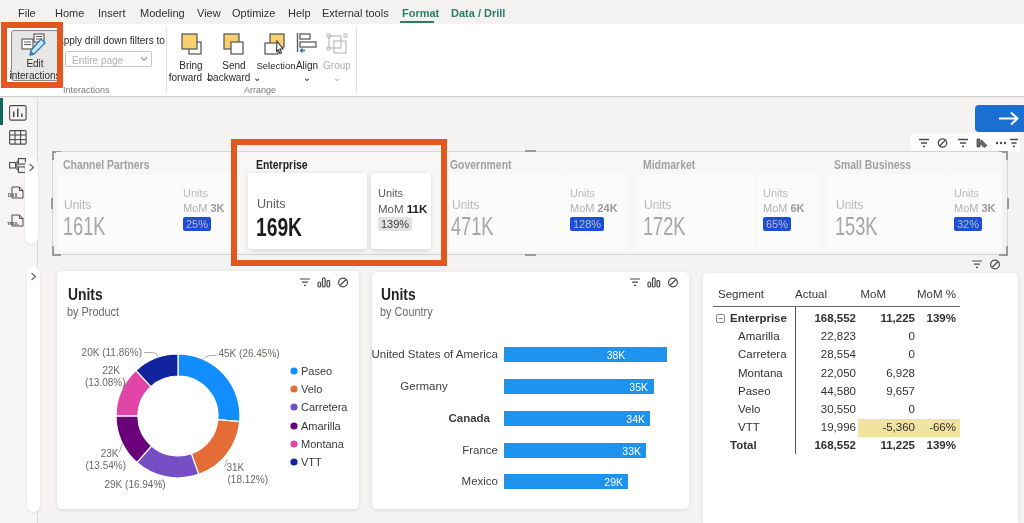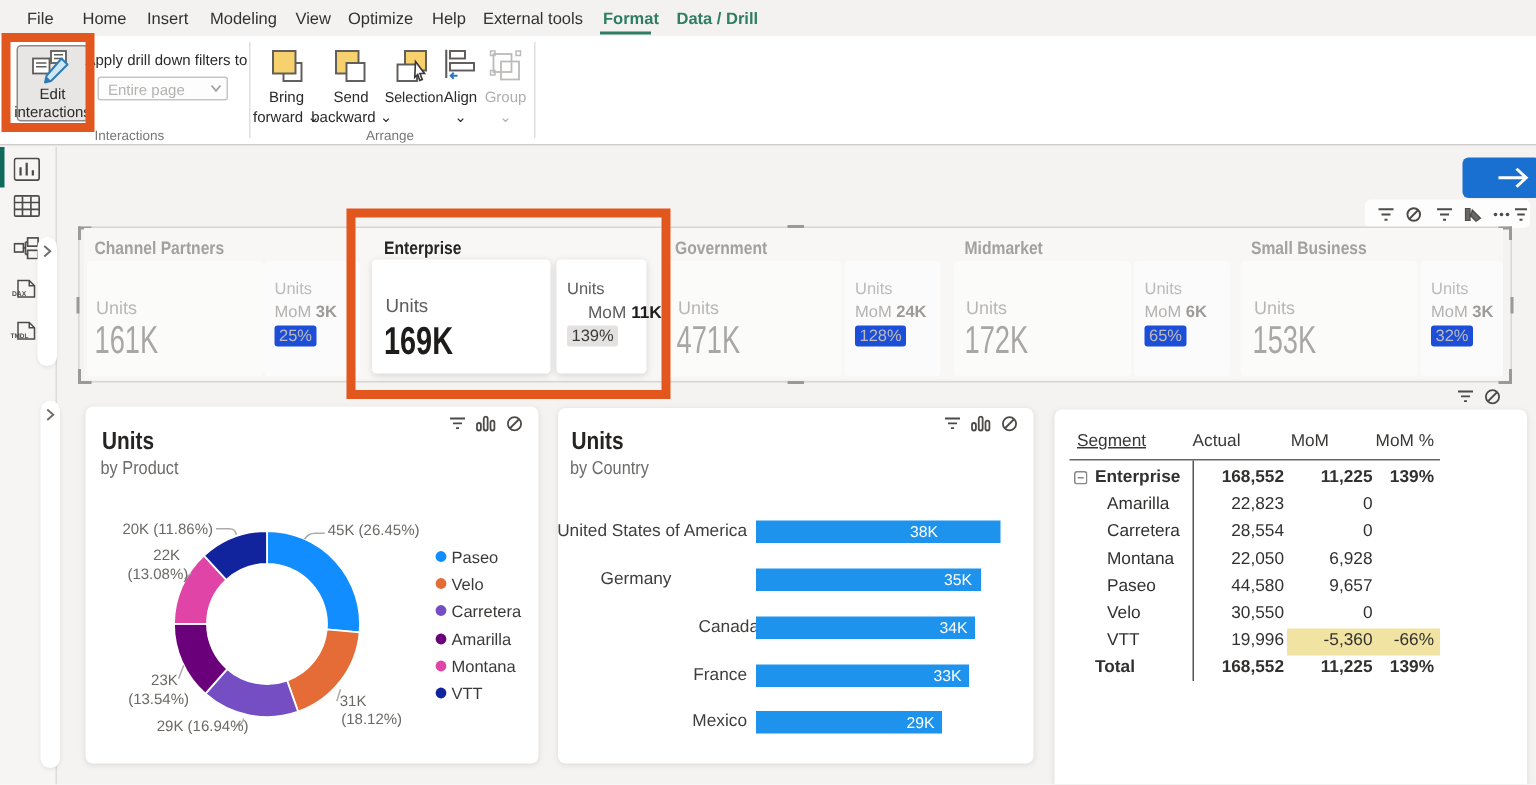--- a/index.html
+++ b/index.html
@@ -224,21 +224,21 @@
     <div class="mini" style="left:127px;">
       <div class="u">Units</div><div class="m">MoM <b>3K</b></div><div class="p">25%</div>
     </div>
 
     <div class="segtitle" style="left:200px;color:#252423;">Enterprise</div>
     <div class="card" style="left:192px;top:21px;width:119px;height:76px;"></div>
     <div class="card" style="left:315px;top:21px;width:60px;height:76px;"></div>
     <div class="abs" style="left:201px;top:45px;font-size:12.5px;color:#5f5d5b;">Units</div>
     <div class="abs" style="left:200px;top:60px;font-size:26px;font-weight:700;color:#1d1c1b;transform:scaleX(.74);transform-origin:0 0;">169K</div>
     <div class="abs" style="left:322px;top:35px;font-size:11px;color:#5f5d5b;">Units</div>
-    <div class="abs" style="left:336px;top:51px;font-size:11.5px;color:#5f5d5b;text-align:center;">MoM <b style="color:#1d1c1b">11K</b></div>
+    <div class="abs" style="left:322px;top:51px;font-size:11.5px;color:#5f5d5b;text-align:center;">MoM <b style="color:#1d1c1b">11K</b></div>
     <div class="abs" style="left:322px;top:65px;font-size:11px;color:#3b3a39;background:#e4e2e1;border-radius:2px;padding:1px 3px;">139%</div>
 
     <div class="segtitle" style="left:394px;">Government</div>
     <div class="abs" style="left:387px;top:22px;width:118px;height:77px;background:rgba(255,255,255,.45);border-radius:3px;"></div>
     <div class="abs" style="left:507px;top:22px;width:64px;height:77px;background:rgba(255,255,255,.5);border-radius:3px;"></div>
     <div class="dim-units" style="left:396px;top:46px;">Units</div>
     <div class="dim-val" style="left:395px;top:59px;">471K</div>
     <div class="mini" style="left:514px;">
       <div class="u">Units</div><div class="m">MoM <b>24K</b></div><div class="p">128%</div>
     </div>
@@ -328,21 +328,21 @@
       <path d="M1 2 H11 M3 5.2 H9 M5 8.4 H7"></path>
       <rect x="19" y="5" width="2.6" height="5" rx="1.3"></rect>
       <rect x="23.5" y="0.8" width="2.6" height="9.2" rx="1.3"></rect>
       <rect x="28" y="3.4" width="2.6" height="6.6" rx="1.3"></rect>
       <circle cx="44" cy="5.5" r="4.4"></circle>
         <line x1="41" y1="8.5" x2="47" y2="2.5"></line>
     </g>
   </svg>
   <div class="bartxt" style="left:350px;top:348px;width:148px;">United States of America</div>
   <div class="bartxt" style="left:350px;top:380px;width:148px;text-align:center;">Germany</div>
-  <div class="bartxt" style="left:358px;top:412px;width:148px;">Canada</div>
+  <div class="bartxt" style="left:342px;top:412px;width:148px;font-weight:bold;">Canada</div>
   <div class="bartxt" style="left:350px;top:444px;width:148px;">France</div>
   <div class="bartxt" style="left:350px;top:475px;width:148px;">Mexico</div>
   <div class="bar" style="left:504px;top:347px;width:163px;"></div>
   <div class="bar" style="left:504px;top:379px;width:150px;"></div>
   <div class="bar" style="left:504px;top:411px;width:146px;"></div>
   <div class="bar" style="left:504px;top:443px;width:142px;"></div>
   <div class="bar" style="left:504px;top:474px;width:124px;"></div>
   <div class="barval" style="left:571px;top:349px;width:90px;text-align:center;">38K</div>
   <div class="barval" style="left:558px;top:381px;width:90px;">35K</div>
   <div class="barval" style="left:555px;top:413px;width:90px;">34K</div>
@@ -350,21 +350,21 @@
   <div class="barval" style="left:533px;top:476px;width:90px;">29K</div>
 
   <div class="vis" style="left:703px;top:273px;width:315px;height:250px;border-bottom-left-radius:0;border-bottom-right-radius:0;"></div>
   <svg class="abs" style="left:971px;top:259px" width="33" height="11" viewBox="0 0 33 11">
     <g stroke="#4d4b49" stroke-width="1.2" fill="none">
       <path d="M1 2 H11 M3 5.2 H9 M5 8.4 H7"></path>
       <circle cx="24" cy="5.5" r="4.4"></circle>
         <line x1="21" y1="8.5" x2="27" y2="2.5"></line>
     </g>
   </svg>
-  <div class="th" style="left:718px;top:288px;text-decoration:underline;">Segment</div>
+  <div class="th" style="left:718px;top:288px;">Segment</div>
   <div class="th num" style="left:770px;top:288px;width:57px;">Actual</div>
   <div class="th num" style="left:840px;top:288px;width:46px;">MoM</div>
   <div class="th num" style="left:905px;top:288px;width:51px;">MoM %</div>
   <div class="abs" style="left:713px;top:306px;width:247px;height:1px;background:#666"></div>
   <div class="abs" style="left:795px;top:307px;width:1.4px;height:147px;background:#555"></div>
 
   <div class="abs" style="left:858px;top:419px;width:102px;height:18px;background:#f1e3a1;"></div>
 
   <svg class="abs" style="left:716px;top:314px" width="9" height="9" viewBox="0 0 9 9">
       <rect x="0.5" y="0.5" width="8" height="8" rx="1.5" fill="none" stroke="#8a8886"></rect>

